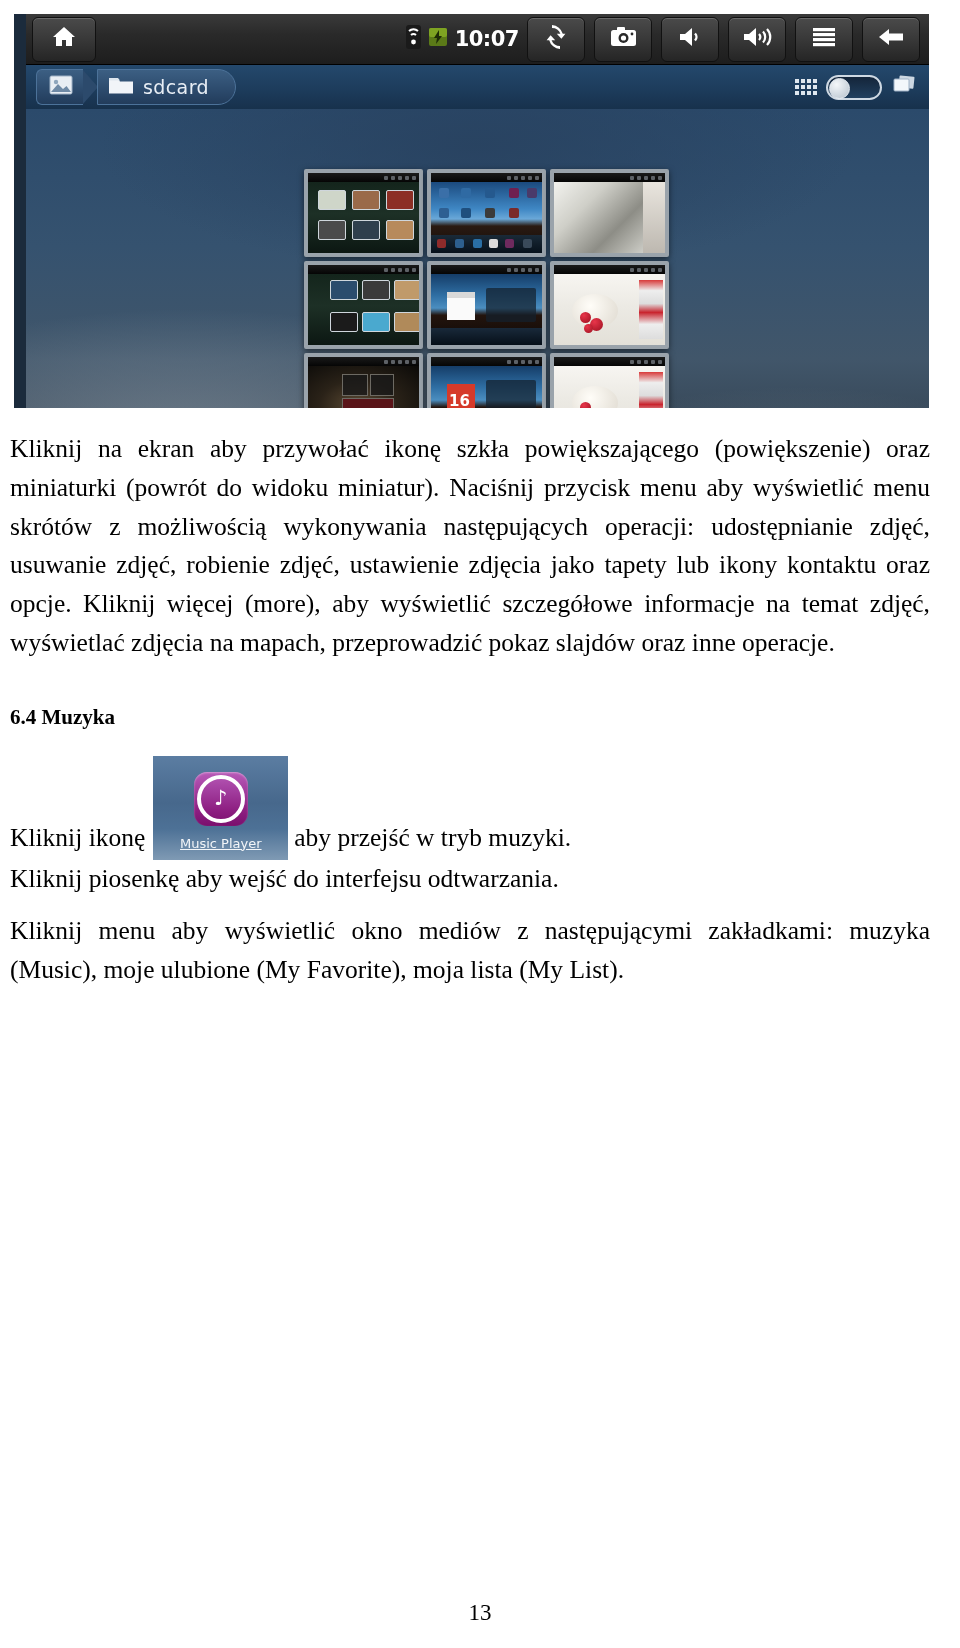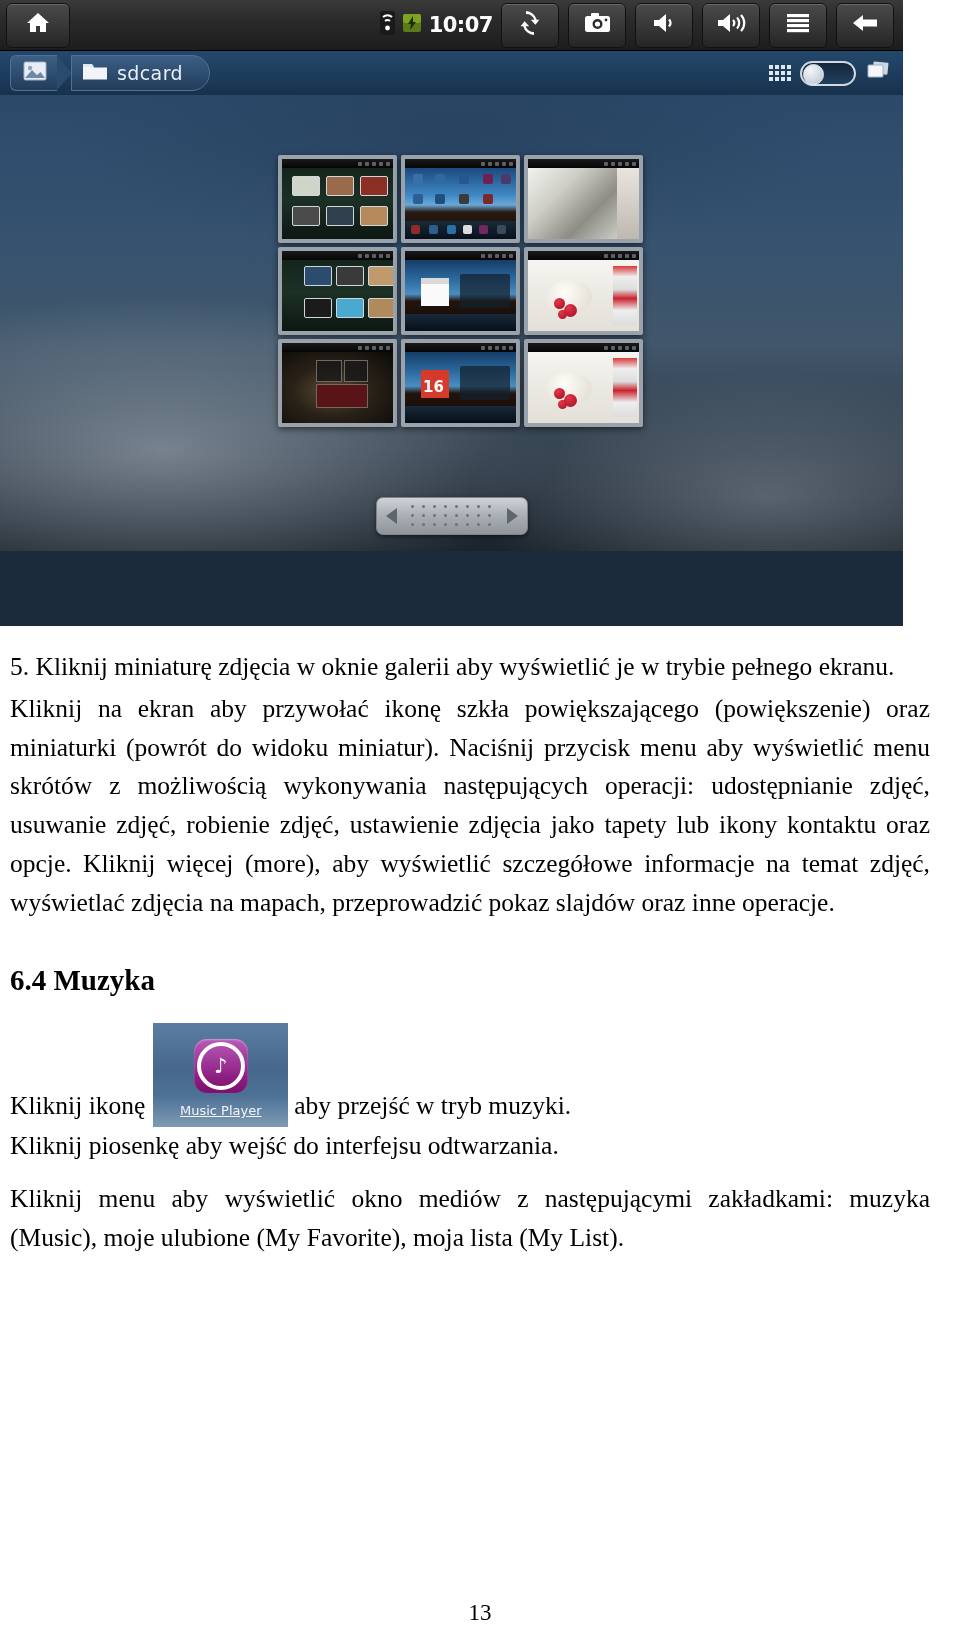--- a/index.html
+++ b/index.html
@@ -15,24 +15,25 @@
     width:960px;
     height:1648px;
     overflow:hidden;
     background:#fff;
   }
 
   
   .shot{
     position:relative;
     width:903px;
-    height:626px;
-    margin:0;
+    height:394px;
+    margin:14px;
     overflow:hidden;
     background:#1b2b3c;
+    padding-left:12px;
   }
 
   
   .sysbar{
     position:relative;
     height:51px;
     width:100%;
     background:linear-gradient(to bottom,#3a3a3a 0%,#2a2a2a 40%,#1d1d1d 100%);
     display:flex;
     align-items:center;
@@ -219,21 +220,21 @@
   }
   .para{
     font-size:25.5px;
     line-height:1.52;
     margin:0 0 3px 0;
     text-align:justify;
     text-justify:inter-word;
   }
   .para.nojust{text-align:left;}
   .h-sec{
-    font-size:29px;
+    font-size:21px;
     font-weight:bold;
     margin:42px 0 0 0;
   }
 
   
   .musicrow{
     margin-top:26px;
     display:flex;
     align-items:flex-end;
     gap:0;
@@ -626,21 +627,20 @@
             <i></i>
         </span>
         <span class="tri r"></span>
       </div>
 
     </div>
   </div>
 
   <div class="doc">
 
-    <p class="para nojust">5. Kliknij miniaturę zdjęcia w oknie galerii aby wyświetlić je w trybie pełnego ekranu.</p>
     <p class="para">Kliknij na ekran aby przywołać ikonę szkła powiększającego (powiększenie) oraz miniaturki (powrót do widoku miniatur). Naciśnij przycisk menu aby wyświetlić menu skrótów z możliwością wykonywania następujących operacji: udostępnianie zdjęć, usuwanie zdjęć, robienie zdjęć, ustawienie zdjęcia jako tapety lub ikony kontaktu oraz opcje. Kliknij więcej (more), aby wyświetlić szczegółowe informacje na temat zdjęć, wyświetlać zdjęcia na mapach, przeprowadzić pokaz slajdów oraz inne operacje.</p>
 
     <h2 class="h-sec">6.4 Muzyka</h2>
 
     <div class="musicrow">
       <span class="mp-lead">Kliknij ikonę</span>
 
       <span class="mp-tile">
         <span class="mp-ico">
           <span class="mp-ring">

